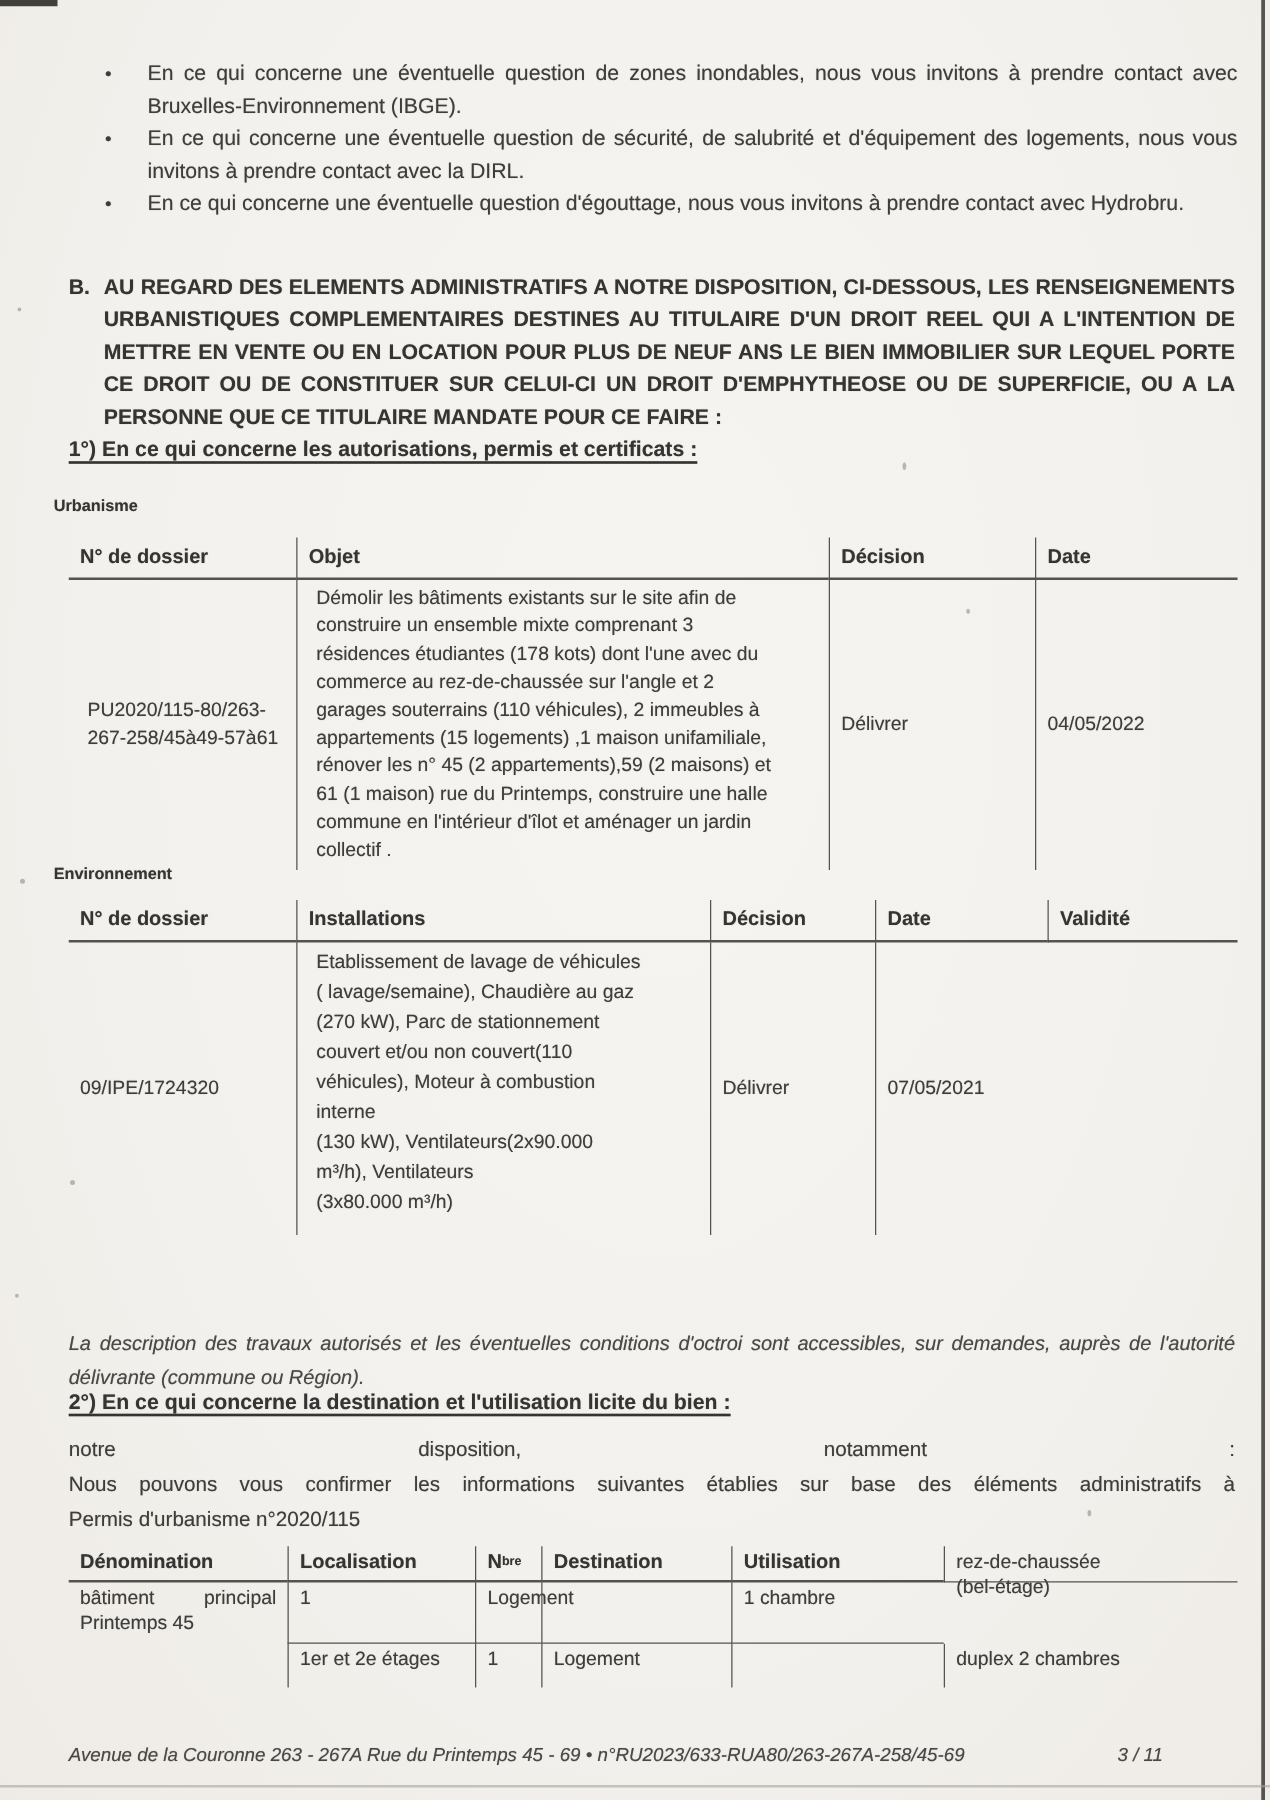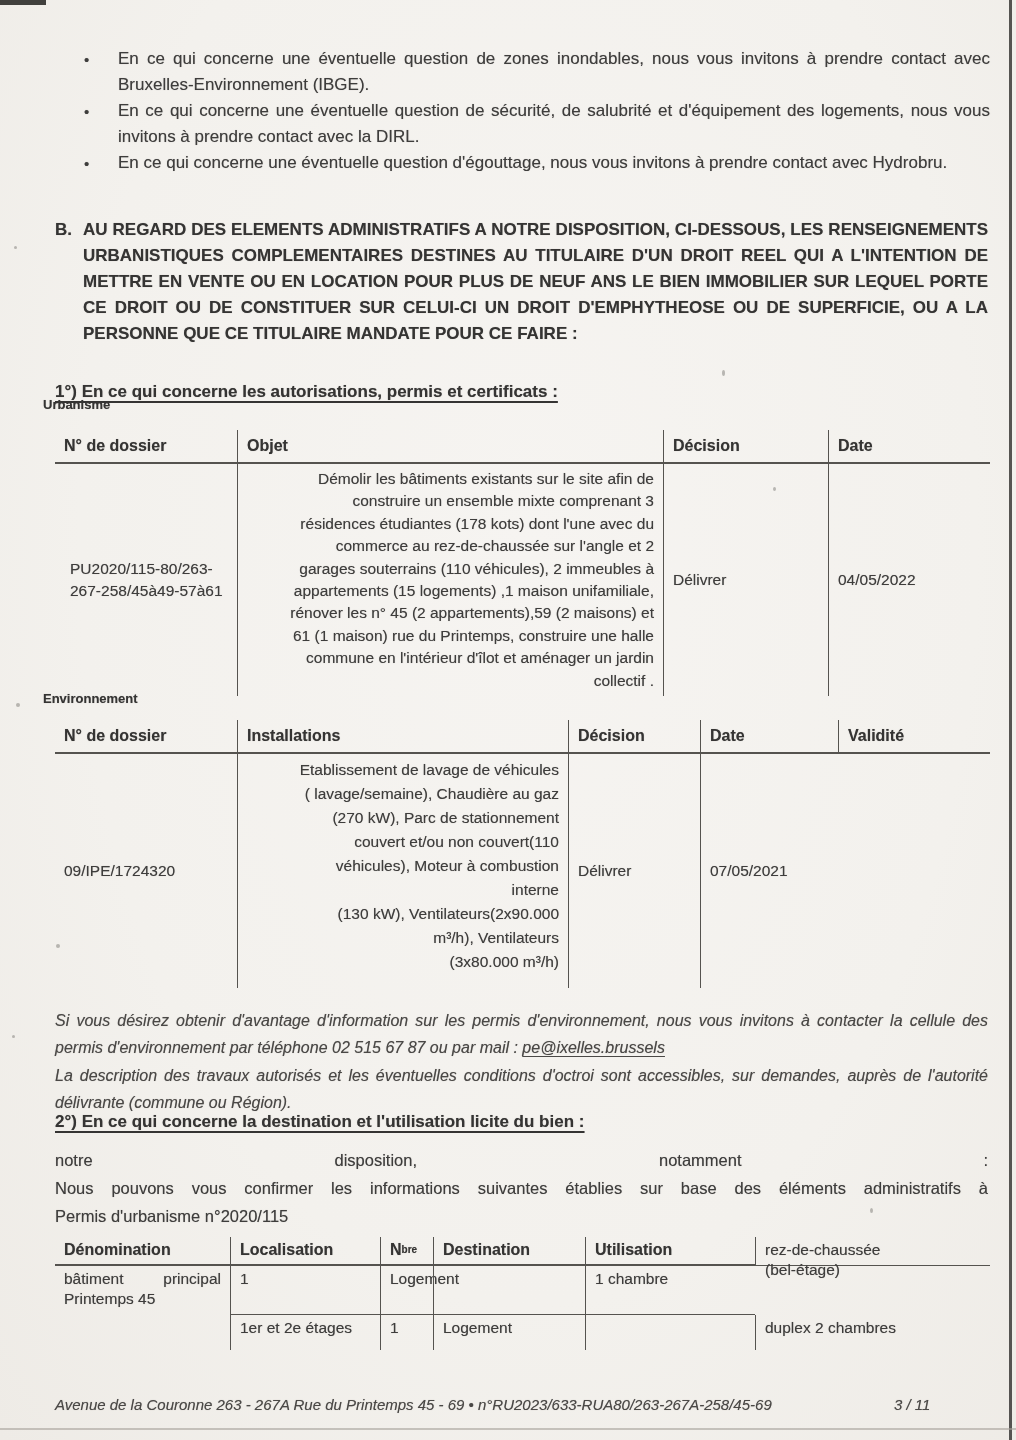--- a/index.html
+++ b/index.html
@@ -28,33 +28,33 @@
   .bullet-marker{ width:34px; flex:0 0 34px; font-size:15px; padding-top:1px; }
   .bullet-text{ flex:1; text-align:justify; }
 
   
   .section-b{ top:217px; left:55px; width:933px; display:flex; font-weight:bold; font-size:17px; line-height:26px; color:#353433; }
   .section-b-label{ width:28px; flex:0 0 28px; }
   .section-b-text{ flex:1; text-align:justify; }
 
   .heading{ left:55px; font-weight:bold; font-size:17px; color:#353433;
     text-decoration:underline; text-underline-offset:4px; text-decoration-thickness:1.5px; }
-  .h1{ top:382px;text-align:right; }
+  .h1{ top:350px;text-align:right; }
   .h2{ top:1112px; }
 
   .tbl-title{ left:43px; font-weight:bold; font-size:13px; color:#353433; }
   .t-urb{ top:397px; } .t-env{ top:691px; }
 
   
   .tbl{ left:55px; width:935px; font-size:15.5px; }
   .tr{ display:flex; }
   .td{ padding:4px 9px; }
   .th{ font-weight:bold; font-size:16px; color:#353433; display:flex; align-items:center; }
   .thead .td{ border-bottom:2px solid #55534f; }
-  .sep{ border-left:1.5px solid #55534f;text-align:right; }
+  .sep{ border-left:1.5px solid #55534f; }
   .pre{ white-space:pre-line;padding-left:15px; }
   .vmid{ display:flex; align-items:center; }
 
   .tbl1{ top:430px; }
   .tbl1 .c1{ width:182px; } .tbl1 .c2{ width:426px; } .tbl1 .c3{ width:165px; } .tbl1 .c4{ width:162px; }
   .tbl1 .thead{ height:34px; }
   .tbl1 .tbody .td{ min-height:226px; }
   .tbl1 .tbody{ line-height:22.4px; }
 
   .tbl2{ top:720px; }
@@ -170,23 +170,20 @@
 véhicules), Moteur à combustion
 interne
 (130 kW), Ventilateurs(2x90.000
 m³/h), Ventilateurs
 (3x80.000 m³/h)</div>
       <div class="td c3 sep vmid">Délivrer</div>
       <div class="td c4 sep vmid">07/05/2021</div>
     </div>
   </div>
 
-  <div class="abs note note1">
-    <span>Si vous désirez obtenir d'avantage d'information sur les permis d'environnement, nous vous invitons à contacter la cellule des permis d'environnement par téléphone 02 515 67 87 ou par mail : </span><span class="mail-link">pe@ixelles.brussels</span>
-  </div>
   <div class="abs note note2">La description des travaux autorisés et les éventuelles conditions d'octroi sont accessibles, sur demandes, auprès de l'autorité délivrante (commune ou Région).</div>
 
   <div class="abs heading h2">2°) En ce qui concerne la destination et l'utilisation licite du bien :</div>
 
   <div class="abs conf">
     <div class="conf-line-just">notre disposition, notamment :</div>
     <div class="conf-line-just">Nous pouvons vous confirmer les informations suivantes établies sur base des éléments administratifs à</div>
     <div>Permis d'urbanisme n°2020/115</div>
   </div>
 

